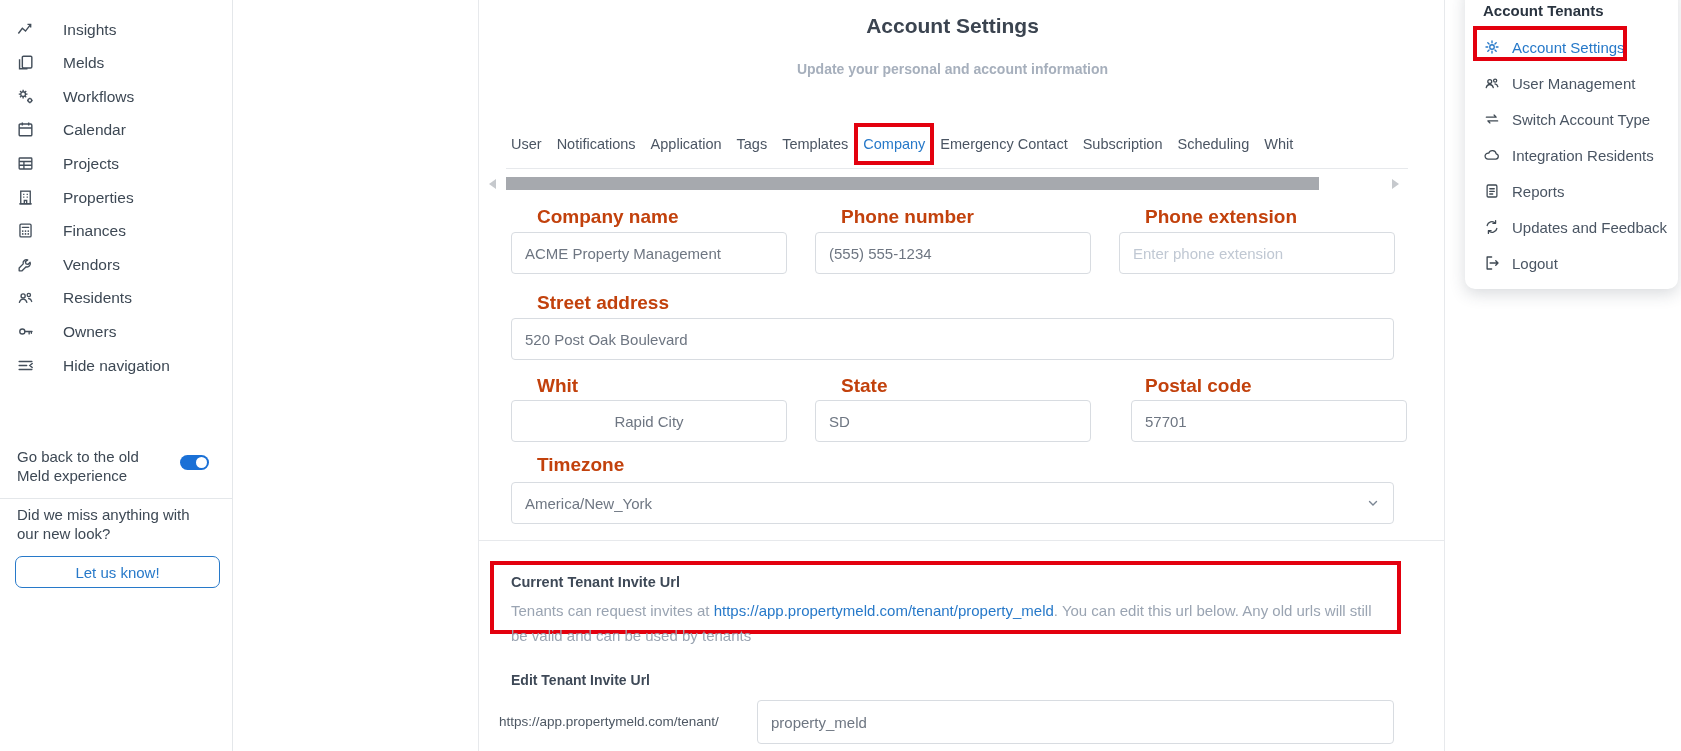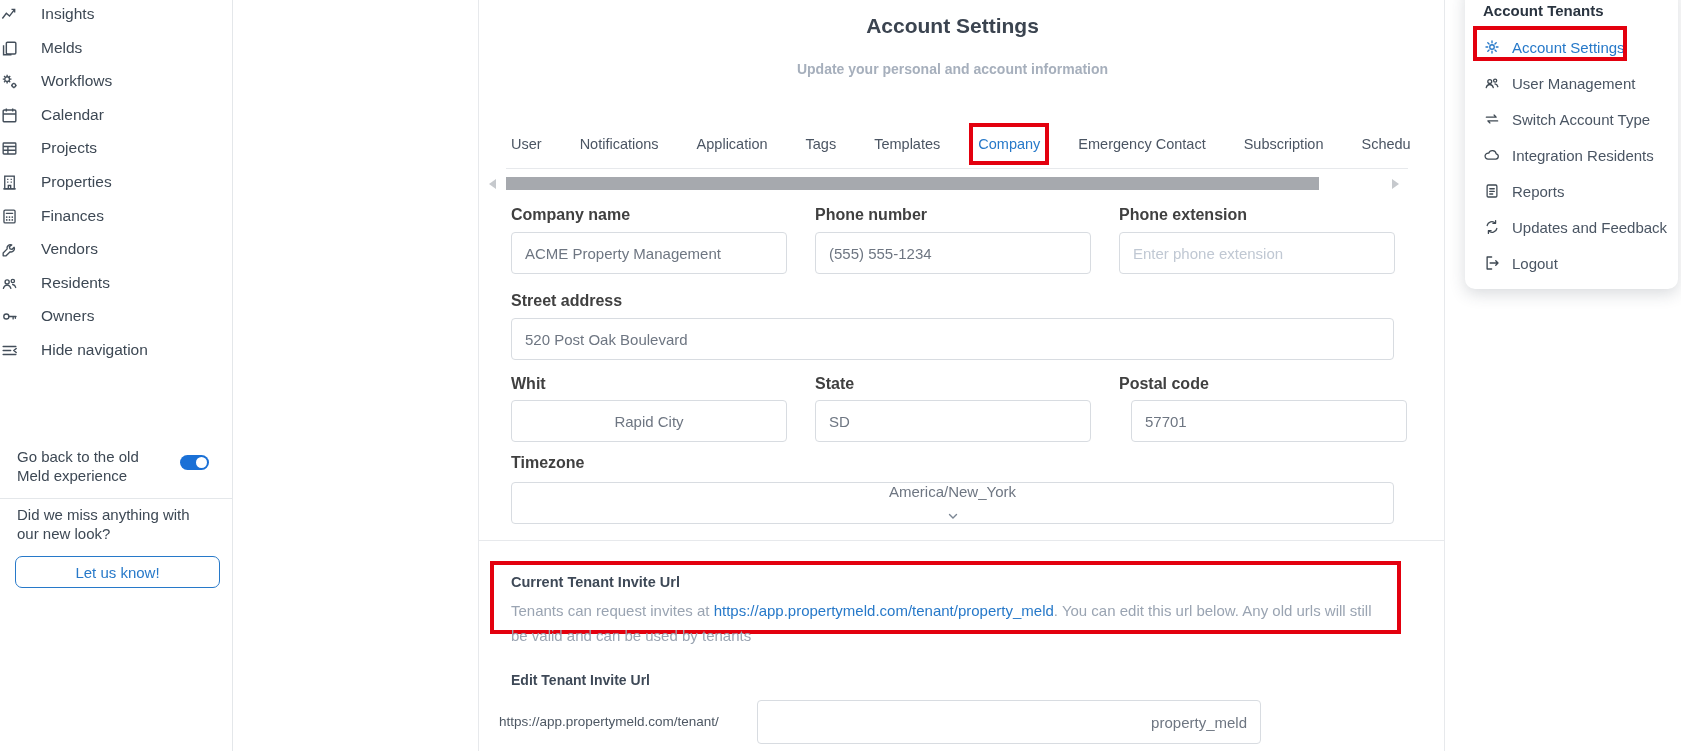--- a/index.html
+++ b/index.html
@@ -4,22 +4,22 @@
 <style>
   * { margin:0; padding:0; box-sizing:border-box; }
   html,body { width:1681px; height:751px; background:#ffffff; overflow:hidden;
               font-family:"Liberation Sans", sans-serif; }
   svg { display:block; }
 
   
   .sidebar { position:absolute; left:0; top:0; width:233px; height:751px;
              border-right:1px solid #e4e7ea; background:#fff; }
   .nav { padding-top:5px; }
-  .nav-item { height:33.6px; display:flex; align-items:flex-start; gap:22px;
-              color:#3d4854; font-size:15.5px; cursor:pointer; }
+  .nav-item { height:33.6px; display:flex; align-items:flex-end; gap:28px;
+              padding-left:16px; color:#3d4854; font-size:15.5px; cursor:pointer; }
   .nav-item .ic { width:19px; height:19px; color:#434e5a; flex:0 0 19px; }
   .nav-label { white-space:nowrap; }
 
   .toggle-row { position:absolute; left:17px; top:447px; width:200px; }
   .toggle-label { display:inline-block; width:158px; font-size:15px; line-height:19px; color:#3d4854; }
   .toggle { position:absolute; right:8px; top:8px; width:29px; height:15px;
             background:#1a70d6; border-radius:8px; cursor:pointer; }
   .toggle::after { content:''; position:absolute; right:2px; top:2px; width:11px; height:11px;
                    background:#fff; border-radius:50%; }
   .sb-divider { position:absolute; left:0; top:498px; width:233px; height:1px; background:#e4e7ea; }
@@ -31,56 +31,56 @@
 
   
   .content { position:absolute; left:478px; top:0; width:967px; height:751px;
              border-left:1px solid #e7e9ec; border-right:1px solid #e7e9ec; background:#fff; }
   .page-title { position:absolute; left:32px; top:14px; width:883px; text-align:center;
                 font-size:21px; font-weight:700; color:#3b4450; }
   .page-subtitle { position:absolute; left:32px; top:61px; width:883px; text-align:center;
                    font-size:14px; font-weight:600; color:#a6afbc; }
 
   .tabs { position:absolute; left:32px; top:122px; width:900px; height:44px;
-          display:flex; align-items:center; gap:38px; overflow:hidden;
+          display:flex; align-items:center; gap:15px; overflow:hidden;
           font-size:14.5px; color:#4b5563; white-space:nowrap; }
   .tab { cursor:pointer; position:relative; flex:0 0 auto; }
   .tab.active { color:#2779c9; }
   .tab.active::before { content:''; position:absolute; top:-13px; bottom:-13px; left:-9px; right:-9px;
                         border:4px solid #e3000e; pointer-events:none; }
   .tab-divider { position:absolute; left:27px; top:168px; width:902px; height:1px; background:#e7e9ec; }
 
   .hscroll { position:absolute; left:0; top:176px; width:967px; height:14px; }
   .hs-thumb { position:absolute; left:27px; top:1px; width:813px; height:13px; background:#a6a9ae; cursor:pointer;}
   .hs-arrow { position:absolute; top:3px; width:0; height:0; border-style:solid; }
   .hs-arrow.left  { left:10px;  border-width:5px 7px 5px 0; border-color:transparent #c6c9cd transparent transparent; }
   .hs-arrow.right { left:913px; border-width:5px 0 5px 7px; border-color:transparent transparent transparent #c6c9cd; }
 
-  .flabel { position:absolute; font-size:16px; font-weight:700; color:#404040; }
+  .flabel { position:absolute; font-size:19px; font-weight:700; color:#c2410c;margin-left:26px; }
   .finput { position:absolute; height:42px; border:1px solid #d8dce1; border-radius:4px;
             background:#fff; font-family:inherit; font-size:15px; color:#6e7682; padding:0 13px; }
   input.finput::placeholder { color:#c0c8d3; }
   .col1 { left:32px; width:276px; } .col2 { left:336px; width:276px; } .col3 { left:640px; width:276px; }
   .full { left:32px; width:883px; }
 
   .select { display:flex; align-items:center; justify-content:space-between; cursor:pointer; }
   .select .chev { color:#7b8694; }
 
   .section-divider { position:absolute; left:0; top:540px; width:100%; height:1px; background:#e7e9ec; }
 
   .invite-box { position:absolute; left:11px; top:561px; width:911px; height:73px;
                 border:4px solid #e3000e; background:#fff; }
   .invite-title { position:absolute; left:17px; top:9px; font-size:14.5px; font-weight:700; color:#3e4957; }
   .invite-text { position:absolute; left:17px; top:33px; width:866px;
                  font-size:15px; line-height:25px; color:#9aa4b2; }
   .invite-text a { color:#2779c9; text-decoration:none; }
 
   .edit-label { position:absolute; left:32px; top:672px; font-size:14px; font-weight:700; color:#3e4957; }
   .url-prefix { position:absolute; left:20px; top:714px; font-size:13.5px; color:#4d5763; }
-  .edit-input { left:278px; top:700px; width:504px; height:44px; position:absolute;text-align:right; }
+  .edit-input { left:278px; top:700px; width:637px; height:44px; position:absolute; }
 
   
   .menu-card { position:absolute; left:1465px; top:-16px; width:213px;
                background:#fff; border-radius:10px; padding:18px 0 8px;
                box-shadow:0 5px 16px rgba(45,55,70,.18); }
   .menu-title { margin:0 0 10px 18px; font-size:15px; font-weight:700; color:#2a3440; }
   .menu-item { height:36px; display:flex; align-items:center; gap:11px;
                padding-left:18px; font-size:15px; color:#4a5563; cursor:pointer; }
   .menu-item .ic { width:18px; height:18px; color:#3f4953; flex:0 0 18px; }
   .menu-item.active { color:#2779c9; }
@@ -241,21 +241,21 @@
   <input class="finput full" style="top: 318px;" value="520 Post Oak Boulevard">
 
   <label class="flabel col1" style="top:375px;">Whit</label>
   <label class="flabel col2" style="top:375px;">State</label>
   <label class="flabel col3" style="top:375px;">Postal code</label>
   <input class="finput col1" style="top: 400px; text-align: center;" value="Rapid City">
   <input class="finput col2" style="top: 400px;" value="SD">
   <input class="finput col3" style="top: 400px; margin-left: 12px;" value="57701">
 
   <label class="flabel full" style="top:454px;">Timezone</label>
-  <div class="finput full select" style="top:482px;flex-direction:column;">
+  <div class="finput full select" style="top:482px;">
     <span>America/New_York</span>
     <span class="chev">
         <svg width="14" height="14" viewBox="0 0 24 24" fill="none" stroke="currentColor" stroke-width="2.4" stroke-linecap="round">
           <path d="M6 9.5l6 6 6-6"></path>
         </svg>
       </span>
   </div>
 
   <div class="section-divider"></div>
 

